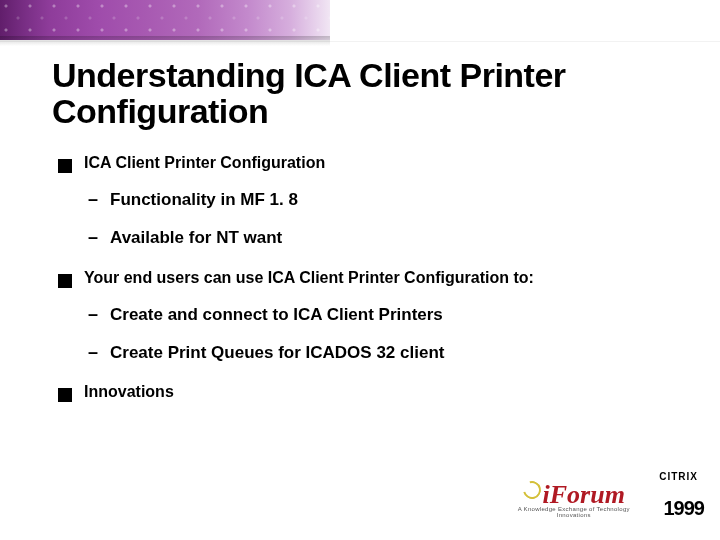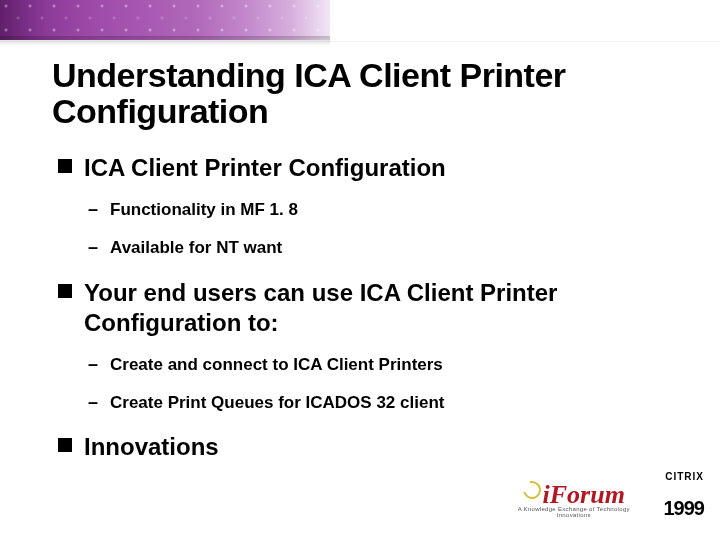--- a/index.html
+++ b/index.html
@@ -75,21 +75,21 @@
   ul.level1 > li::before {
     content: "";
     position: absolute;
     left: 0;
     top: 6px;
     width: 14px;
     height: 14px;
     background: #000;
   }
   .l1-text {
-    font-size: 24px;
+    font-size: 16px;
     font-weight: 700;
     line-height: 1.25;
     display: block;
   }
 
   ul.level2 {
     list-style: none;
     padding: 0;
     margin: 4px 0 18px 4px;
   }
@@ -123,20 +123,21 @@
     text-align: right;
     line-height: 1;
   }
   .logo .citrix {
     font-size: 10px;
     font-weight: 700;
     letter-spacing: 1px;
     color: #000;
     display: block;
     text-align: right;
+    margin-right: 6px;
   }
   .logo .iforum {
     font-family: Georgia, "Times New Roman", serif;
     font-style: italic;
     font-weight: 700;
     font-size: 26px;
     color: #b01923;
   }
   .logo .iforum .i {
     color: #b01923;

